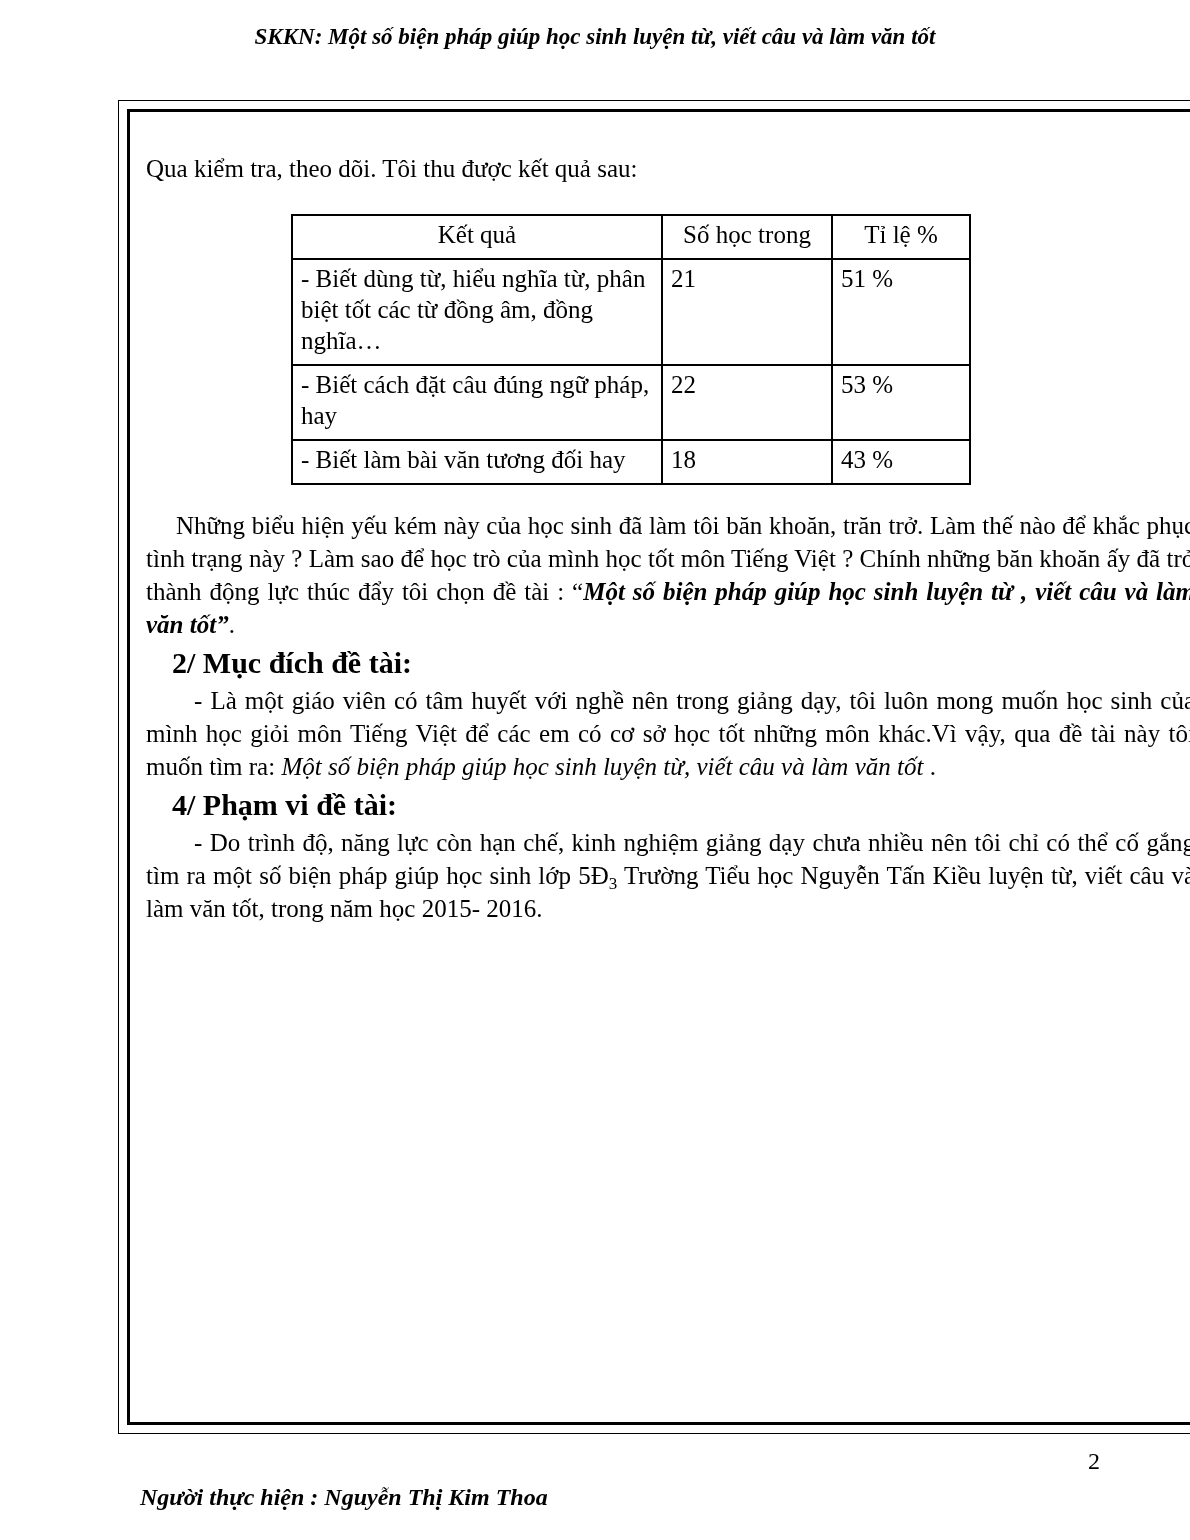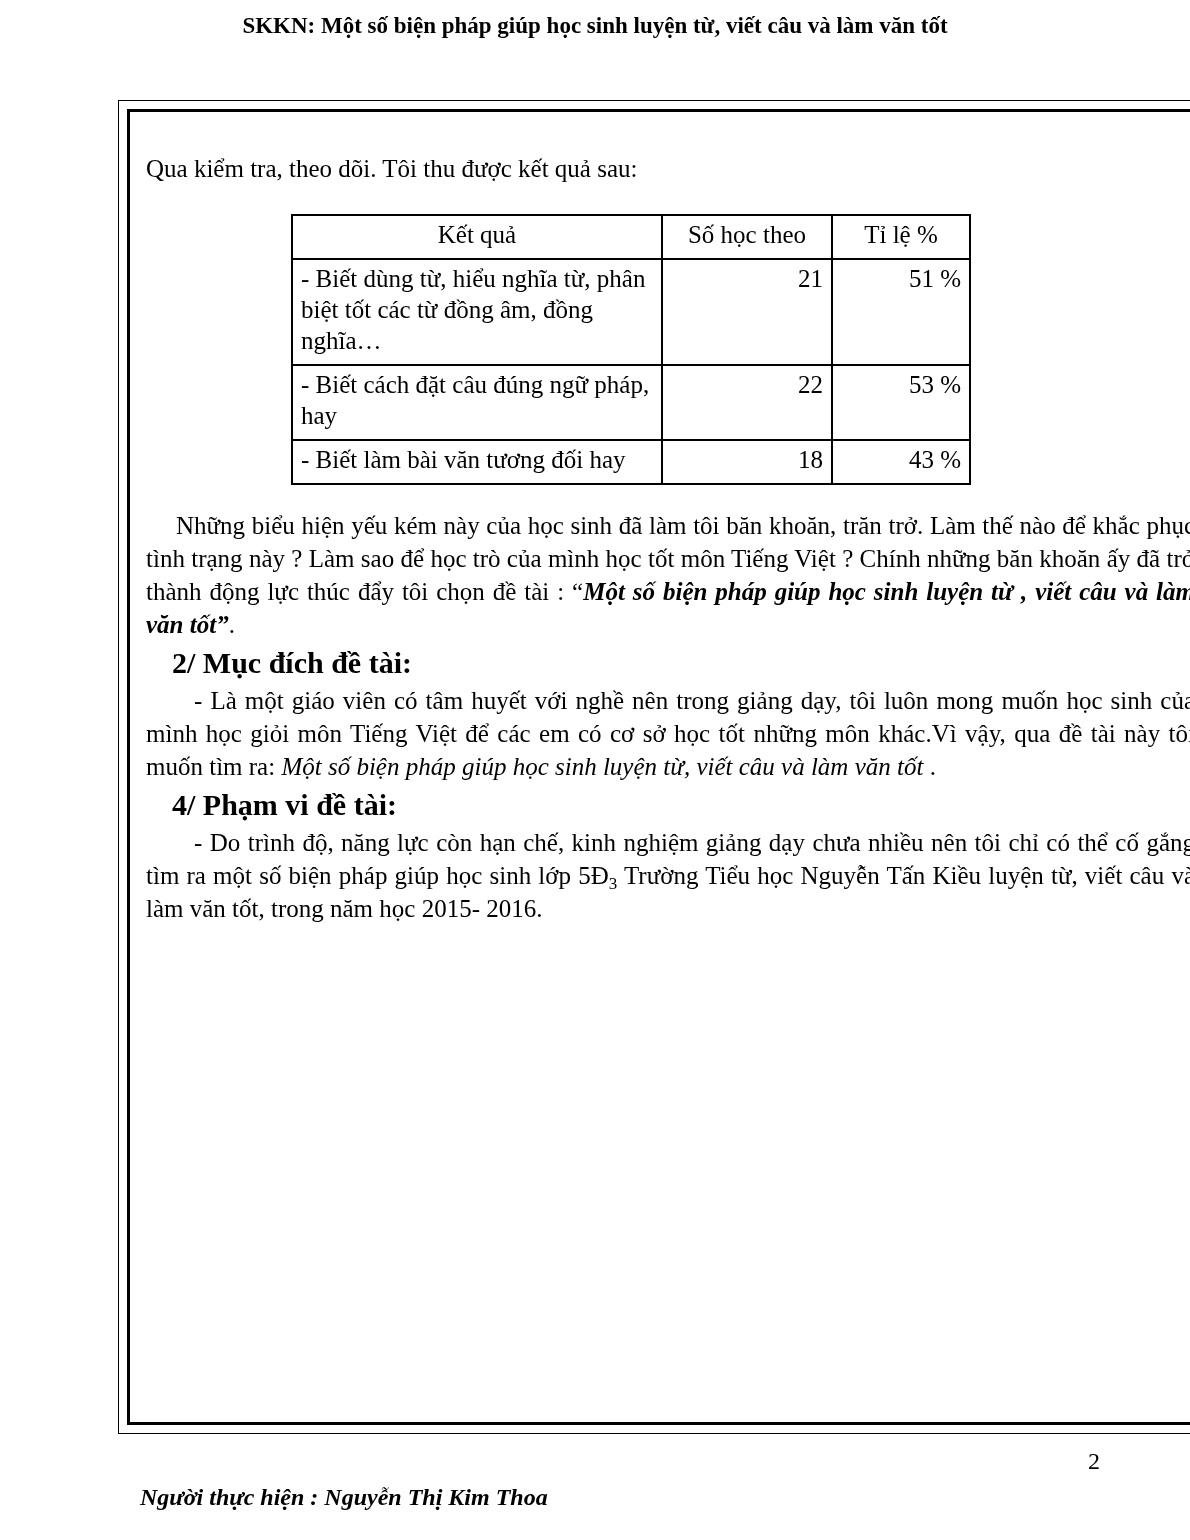--- a/index.html
+++ b/index.html
@@ -7,26 +7,27 @@
   body {
     width: 1190px;
     height: 1540px;
     position: relative;
     font-family: "Liberation Serif", "DejaVu Serif", serif;
     color: #000000;
     overflow: hidden;
   }
   .page-header {
     position: absolute;
-    top: 13px;
+    top: 24px;
     left: 0;
     width: 100%;
     text-align: center;
     font-size: 23px;
     font-weight: bold;
+    font-style: italic;
   }
   .frame-outer {
     position: absolute;
     left: 118px;
     top: 100px;
     width: 1105px;
     height: 1334px;
     border: 1px solid #000000;
     padding: 8px;
   }
@@ -52,21 +53,21 @@
     line-height: 31px;
     font-weight: normal;
     padding: 3px 8px 8px 8px;
     vertical-align: top;
   }
   col.c-result { width: 370px; }
   col.c-students { width: 170px; }
   col.c-rate { width: 138px; }
   th { text-align: center; border-radius: 20px; }
   td.cell-result { text-align: left; border-radius: 32px; }
-  td.cell-students, td.cell-rate { text-align: right; }
+  td.cell-students, td.cell-rate { text-align: left; }
   .para {
     font-size: 25px;
     line-height: 33px;
     text-align: justify;
   }
   .para-reflection { margin-top: 24px; text-indent: 30px; }
   .emph-bold-italic { font-weight: bold; font-style: italic; }
   .emph-italic { font-style: italic; }
   .section-heading {
     font-size: 30px;
@@ -104,21 +105,21 @@
 
     <table class="results">
       <colgroup>
         <col class="c-result">
         <col class="c-students">
         <col class="c-rate">
       </colgroup>
       <thead>
         <tr>
           <th>Kết quả</th>
-          <th>Số học theo</th>
+          <th>Số học trong</th>
           <th>Tỉ lệ %</th>
         </tr>
       </thead>
       <tbody>
         <tr>
           <td class="cell-result">- Biết dùng từ, hiểu nghĩa từ, phân biệt tốt các từ đồng âm, đồng nghĩa…</td>
           <td class="cell-students">21</td>
           <td class="cell-rate">51 %</td>
         </tr>
         <tr>

